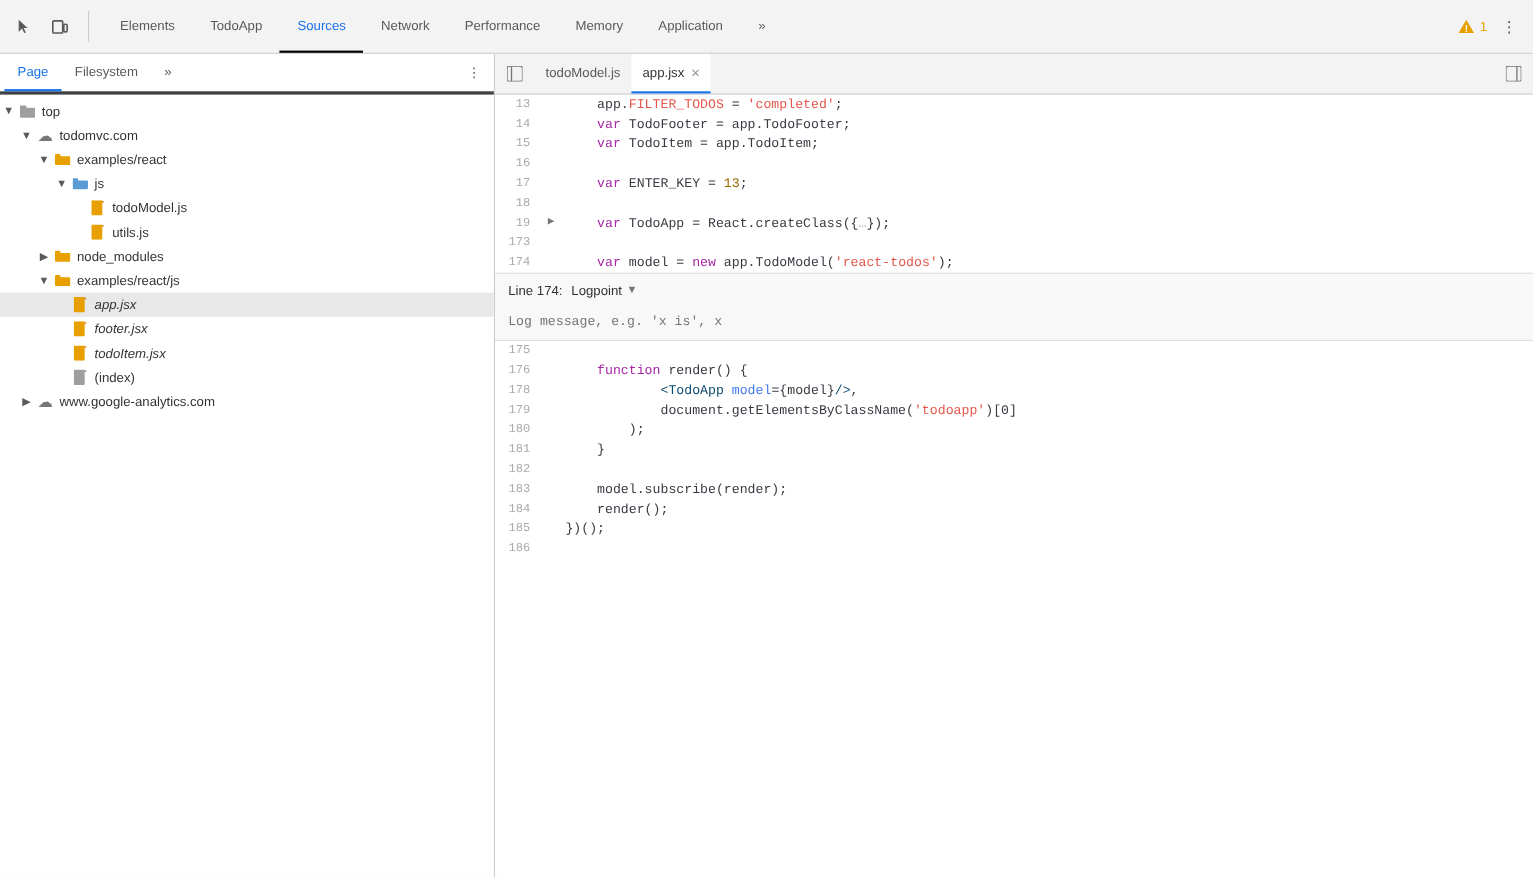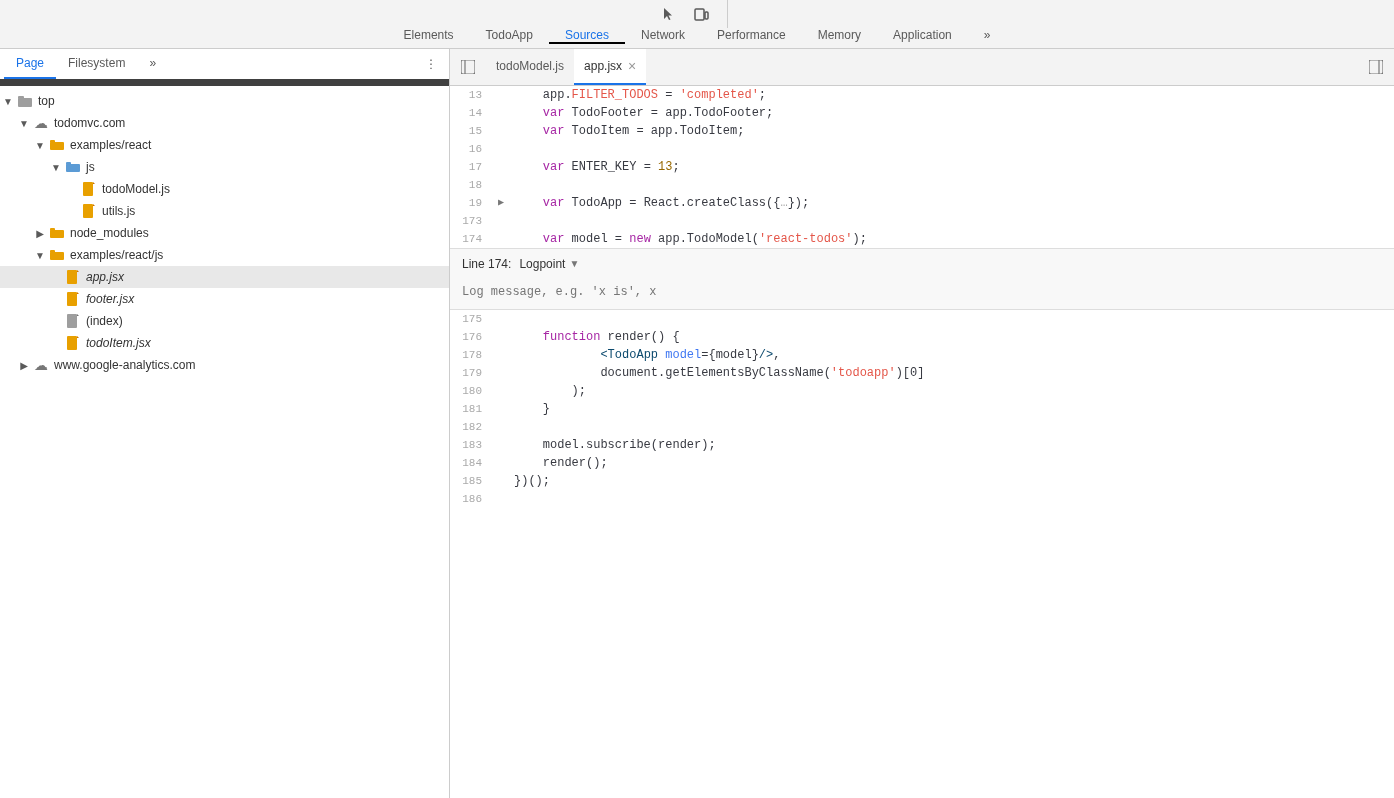--- a/index.html
+++ b/index.html
@@ -6,21 +6,20 @@
     body { font-family: -apple-system, BlinkMacSystemFont, 'Segoe UI', sans-serif; font-size: 12px; background: #f5f5f5; color: #333; height: 798px; overflow: hidden; }
 
     
     .top-tabs {
       display: flex;
       align-items: center;
       background: #f3f3f3;
       border-bottom: 1px solid #ccc;
       height: 49px;
       padding: 0 8px;
-      flex-direction: column;
     }
     .top-tab-icons {
       display: flex;
       align-items: center;
       gap: 4px;
       margin-right: 12px;
       padding-right: 12px;
       border-right: 1px solid #ccc;
     }
     .top-tab-icon-btn {
@@ -79,21 +78,21 @@
       min-width: 200px;
       border-right: 1px solid #ccc;
       background: #fff;
       display: flex;
       flex-direction: column;
       overflow: hidden;
     }
     .sidebar-tabs {
       display: flex;
       align-items: center;
-      border-bottom: 7px solid #404040;
+      border-bottom: 3px solid #404040;
       height: 37px;
       padding: 0 4px;
     }
     .sidebar-tab {
       padding: 0 12px;
       height: 100%;
       display: flex;
       align-items: center;
       cursor: pointer;
       color: #5a5a5a;
@@ -464,37 +463,37 @@
             </svg>
         </div>
         <span class="tree-label italic">footer.jsx</span>
       </div>
 
       <div class="tree-item">
         <div class="tree-indent" style="width:48px"></div>
         <div class="tree-arrow" style="width:16px"></div>
         <div class="tree-icon">
           <svg width="12" height="14" viewBox="0 0 12 14">
+              <rect x="0" y="0" width="10" height="14" rx="1" fill="#e8a000"></rect>
+              <polygon points="10,0 12,2 10,2" fill="#c87000"></polygon>
+            </svg>
+        </div>
+        <span class="tree-label italic">todoItem.jsx</span>
+      </div>
+
+      <div class="tree-item">
+        <div class="tree-indent" style="width:48px"></div>
+        <div class="tree-arrow" style="width:16px"></div>
+        <div class="tree-icon">
+          <svg width="12" height="14" viewBox="0 0 12 14">
               <rect x="0" y="0" width="10" height="14" rx="1" fill="#9e9e9e"></rect>
               <polygon points="10,0 12,2 10,2" fill="#707070"></polygon>
             </svg>
         </div>
         <span class="tree-label">(index)</span>
-      </div>
-
-      <div class="tree-item">
-        <div class="tree-indent" style="width:48px"></div>
-        <div class="tree-arrow" style="width:16px"></div>
-        <div class="tree-icon">
-          <svg width="12" height="14" viewBox="0 0 12 14">
-              <rect x="0" y="0" width="10" height="14" rx="1" fill="#e8a000"></rect>
-              <polygon points="10,0 12,2 10,2" fill="#c87000"></polygon>
-            </svg>
-        </div>
-        <span class="tree-label italic">todoItem.jsx</span>
       </div>
 
       <div class="tree-item">
         <div class="tree-indent" style="width:16px"></div>
         <div class="tree-arrow">▶</div>
         <div class="tree-icon" style="color:#777; font-size:14px">☁</div>
         <span class="tree-label">www.google-analytics.com</span>
       </div>
 
     </div>

